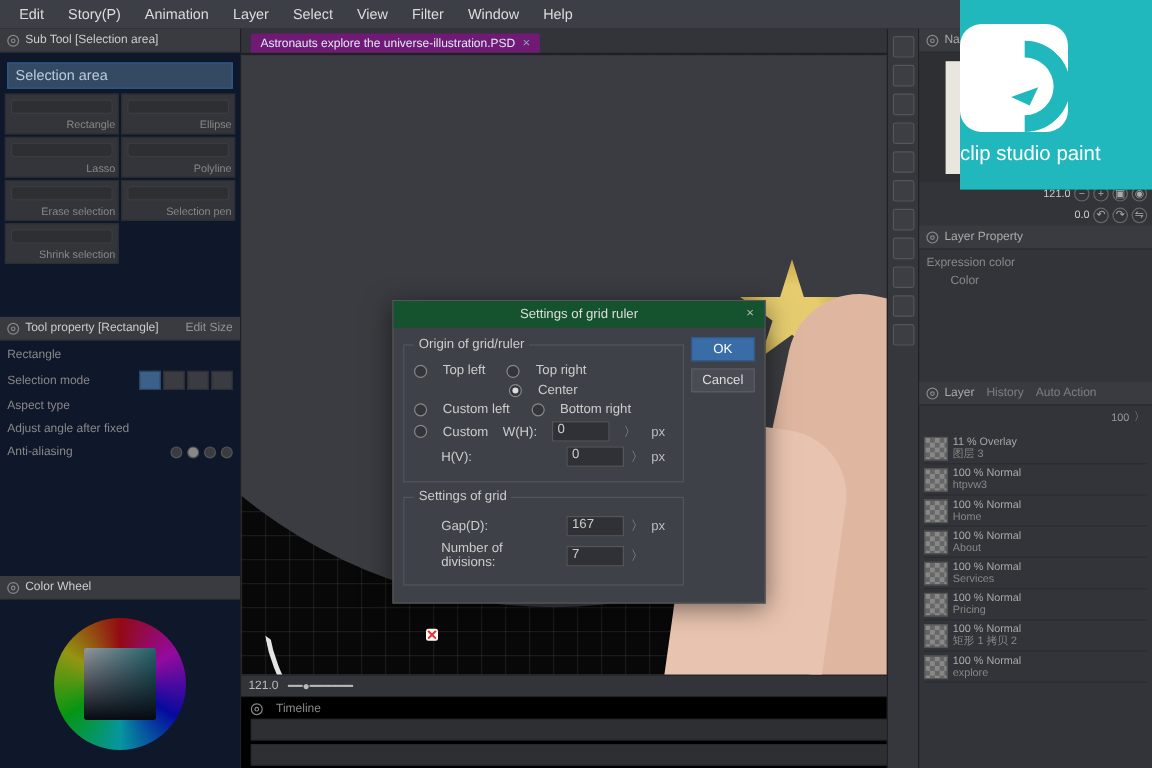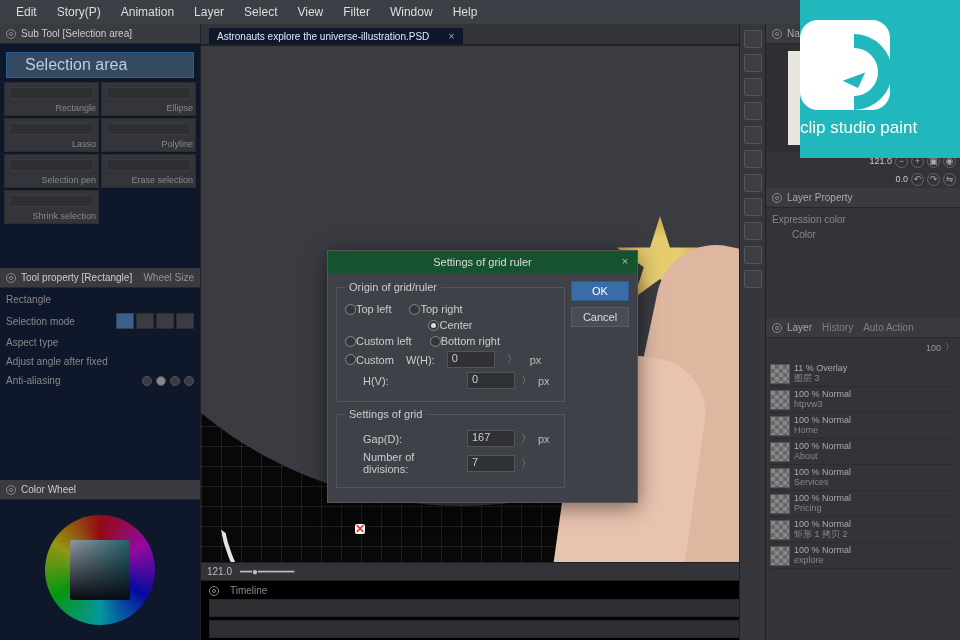--- a/index.html
+++ b/index.html
@@ -10,40 +10,40 @@
   .main{position:absolute;top:24px;left:0;right:0;bottom:0;display:flex}
   .lcol{width:201px;background:#0f172a;display:flex;flex-direction:column;border-right:1px solid #1e2024}
   .rcol{width:195px;background:#323439;display:flex;flex-direction:column;border-left:1px solid #1e2024}
   .center{flex:1;position:relative;background:#1e2024;display:flex;flex-direction:column}
   .panel-hdr{height:20px;display:flex;align-items:center;padding:0 6px;background:#393b41;color:#ccc;font-size:10px;border-bottom:1px solid #26282c}
   .panel-hdr.tiny{font-size:10px;color:#aaa}
   .gearico{width:10px;height:10px;border:1px solid #888;border-radius:50%;margin-right:5px;position:relative}
   .gearico::after{content:"";position:absolute;inset:2px;border:1px solid #888;border-radius:50%}
   
   .subtool{padding:4px;color:#888;font-size:10px}
-  .sel-area{background:#344a63;border:1px solid #2b5b90;padding:3px 18px;margin:4px 2px;color:#bcd;font-size:16px}
+  .sel-area{background:#344a63;border:1px solid #2b5b90;padding:3px 6px;margin:4px 2px;color:#bcd;font-size:12px}
   .st-grid{display:grid;grid-template-columns:1fr 1fr;gap:2px;margin-top:2px}
   .st-cell{height:34px;border:1px solid #2b2d31;background:#33353a;padding:2px;display:flex;flex-direction:column;justify-content:flex-end;align-items:flex-end;font-size:9px;color:#888;position:relative}
   .st-cell .tn{position:absolute;top:4px;bottom:16px;left:4px;right:4px;border:1px solid #3a3c41;border-radius:3px;background:#2d2f33}
   
   .toolprop{padding:6px;font-size:10px;color:#888;flex:1}
   .tp-row{display:flex;justify-content:space-between;align-items:center;margin:8px 0}
   .tp-chips{display:flex;gap:2px}
   .tp-chip{width:18px;height:16px;background:#3b6089;border:1px solid #2b4560}
   .tp-chip.off{background:#3a3c41;border-color:#2c2e32}
   .tp-dots{display:flex;gap:4px}
   .tp-dot{width:10px;height:10px;border-radius:50%;background:#3a3c41;border:1px solid #555}
   .tp-dot.on{background:#888}
   
   .cw-body{height:140px;display:flex;align-items:center;justify-content:center}
   .wheel{width:110px;height:110px;border-radius:50%;background:conic-gradient(red,magenta,blue,cyan,lime,yellow,red);position:relative;opacity:.55}
   .wheel::after{content:"";position:absolute;left:25px;top:25px;right:25px;bottom:25px;background:linear-gradient(to top,#000,transparent),linear-gradient(to right,#fff,#35a0a0);border-radius:2px}
   
   .tabbar{height:20px;background:#323439;display:flex;align-items:flex-end;padding-left:8px}
-  .doctab{background:#0f172a;color:#dceaf6;font-size:10px;padding:2px 8px;border-radius:2px 2px 0 0;display:flex;align-items:center;gap:19px}
+  .doctab{background:#701a75;color:#dceaf6;font-size:10px;padding:2px 8px;border-radius:2px 2px 0 0;display:flex;align-items:center;gap:6px}
   .doctab .x{color:#8ab;font-size:11px}
   .canvas-wrap{flex:1;position:relative;background:#4a4d53;overflow:hidden;margin-top:2px}
   .artwork{position:absolute;inset:0;background:#080808}
   .artwork::before{content:"";position:absolute;inset:0;background-image:linear-gradient(to right,rgba(255,255,255,.09) 1px,transparent 1px),linear-gradient(to bottom,rgba(255,255,255,.09) 1px,transparent 1px);background-size:20px 20px}
   .bg-outer{position:absolute;left:-150px;top:-360px;width:820px;height:820px;border-radius:50%;background:#3a3c41}
   .star{position:absolute;right:60px;top:170px;width:90px;height:90px;background:radial-gradient(circle,#e6cc6f 35%,#c8a94a 70%);clip-path:polygon(50% 0,61% 35%,98% 35%,68% 57%,79% 91%,50% 70%,21% 91%,32% 57%,2% 35%,39% 35%)}
   .finger1{position:absolute;right:-20px;top:200px;width:150px;height:320px;background:#dfb7a1;border-radius:60px 60px 0 0;transform:rotate(12deg)}
   .finger2{position:absolute;right:70px;top:310px;width:130px;height:260px;background:#e8c3af;border-radius:55px 55px 0 0;transform:rotate(8deg)}
   .wire{position:absolute;left:30px;top:460px;width:260px;height:140px;border:4px solid #e4e4e4;border-color:transparent transparent #e4e4e4 #e4e4e4;border-radius:0 0 0 200px;transform:rotate(-10deg)}
   .xmark{position:absolute;left:154px;top:478px;width:10px;height:10px;color:#e33;font-weight:bold;font-size:12px;text-align:center;line-height:10px;background:#fff;border-radius:2px}
@@ -77,21 +77,21 @@
   .dlg-title{height:22px;background:#14532d;display:flex;align-items:center;justify-content:center;position:relative;color:#ddd}
   .dlg-title .close{position:absolute;right:4px;top:2px;width:16px;height:16px;text-align:center;line-height:16px;color:#bbb}
   .dlg-body{display:flex;padding:8px}
   .dlg-left{flex:1}
   .dlg-right{width:64px;display:flex;flex-direction:column;gap:6px;padding-left:6px}
   .dlg-btn{height:20px;border:1px solid #5a5d64;background:#494c53;text-align:center;line-height:18px;font-size:11px;color:#ddd}
   .dlg-btn.primary{background:#3a6da8;border-color:#2f5a8c;color:#fff}
   fieldset{border:1px solid #52555b;margin:0 0 6px 0;padding:6px 8px 8px}
   legend{padding:0 4px;color:#ccc;font-size:11px}
   .radio-row{display:flex;gap:18px;margin:4px 0;align-items:center}
-  .radio{display:flex;align-items:center;gap:0;color:#ccc;font-size:11px}
+  .radio{display:flex;align-items:center;gap:13px;color:#ccc;font-size:11px}
   .rdot{width:11px;height:11px;border:1px solid #888;border-radius:50%;position:relative;background:#33353a}
   .rdot.on::after{content:"";position:absolute;inset:2px;border-radius:50%;background:#ddd}
   .num-row{display:flex;align-items:center;gap:6px;margin:4px 0;justify-content:flex-end}
   .num-row label{width:98px;text-align:left;color:#ccc}
   .numfield{width:48px;height:17px;background:#2f3136;border:1px solid #555;color:#ccc;padding:0 4px;font-size:11px}
   .spin{color:#999}
   .unit{width:18px;color:#bbb}
 </style>
 </head>
 <body>
@@ -131,40 +131,40 @@
           <div class="st-cell">
               <div class="tn"></div>
               <span>Lasso</span>
             </div>
           <div class="st-cell">
               <div class="tn"></div>
               <span>Polyline</span>
             </div>
           <div class="st-cell">
               <div class="tn"></div>
+              <span>Erase selection</span>
+            </div>
+          <div class="st-cell">
+              <div class="tn"></div>
               <span>Selection pen</span>
             </div>
           <div class="st-cell">
               <div class="tn"></div>
-              <span>Erase selection</span>
-            </div>
-          <div class="st-cell">
-              <div class="tn"></div>
               <span>Shrink selection</span>
             </div>
           <div class="st-cell" style="visibility:hidden"></div>
         </div>
       </div>
 
       <div style="height:40px"></div>
 
       <div class="panel-hdr">
         <span class="gearico"></span>
         <span>Tool property [Rectangle]</span>
-        <span style="margin-left:auto;opacity:.6">Wheel Size</span>
+        <span style="margin-left:auto;opacity:.6">Edit Size</span>
       </div>
       <div class="toolprop">
         <div>Rectangle</div>
         <div class="tp-row">
           <span>Selection mode</span>
           <span class="tp-chips">
             <span class="tp-chip"></span>
               <span class="tp-chip off"></span>
               <span class="tp-chip off"></span>
               <span class="tp-chip off"></span>

